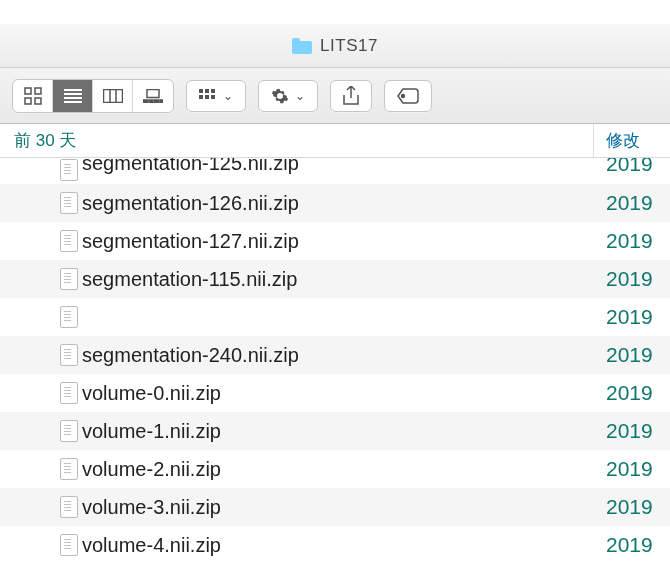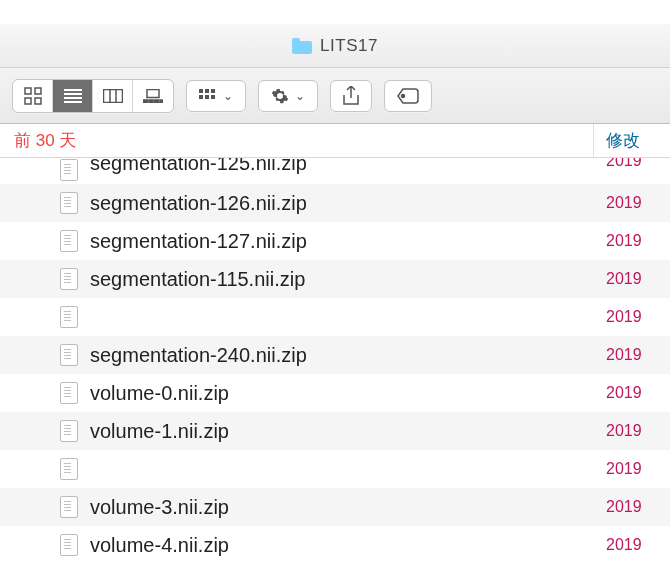--- a/index.html
+++ b/index.html
@@ -84,21 +84,21 @@
     height: 34px;
     background: #fff;
     border-bottom: 1px solid #d8d8d8;
     display: flex;
     align-items: center;
   }
   .col-name {
     flex: 0 0 594px;
     padding-left: 14px;
     font-size: 17px;
-    color: #ef4444;
+    color: #0f766e;
     border-right: 1px solid #e0e0e0;
     height: 100%;
     display: flex; align-items: center;
   }
   .col-date {
     flex: 1;
     padding-left: 12px;
     font-size: 17px;
     color: #0369a1;
     height: 100%;
@@ -111,27 +111,27 @@
     height: 38px;
     display: flex;
     align-items: center;
   }
   .row.alt { background: #f5f5f5; }
   .cell-name {
     flex: 0 0 594px;
     display: flex;
     align-items: center;
     padding-left: 60px;
-    gap: 12px;
+    gap: 4px;
   }
   .cell-date {
     flex: 1;
     padding-left: 12px;
-    font-size: 16px;
-    color: #be185d;
+    font-size: 21px;
+    color: #0f766e;
   }
   .file-icon {
     width: 18px; height: 22px;
     background: #fff;
     border: 1px solid #bbb;
     border-radius: 2px;
     position: relative;
     flex-shrink: 0;
   }
   .file-icon::after {
@@ -288,20 +288,21 @@
   <div class="row alt">
     <div class="cell-name">
       <span class="file-icon"></span>
       <span class="file-name">volume-1.nii.zip</span>
     </div>
     <div class="cell-date">2019</div>
   </div>
   <div class="row">
     <div class="cell-name">
       <span class="file-icon"></span>
+      <span class="file-name">volume-2.nii.zip</span>
     </div>
     <div class="cell-date">2019</div>
   </div>
   <div class="row alt">
     <div class="cell-name">
       <span class="file-icon"></span>
       <span class="file-name">volume-3.nii.zip</span>
     </div>
     <div class="cell-date">2019</div>
   </div>

